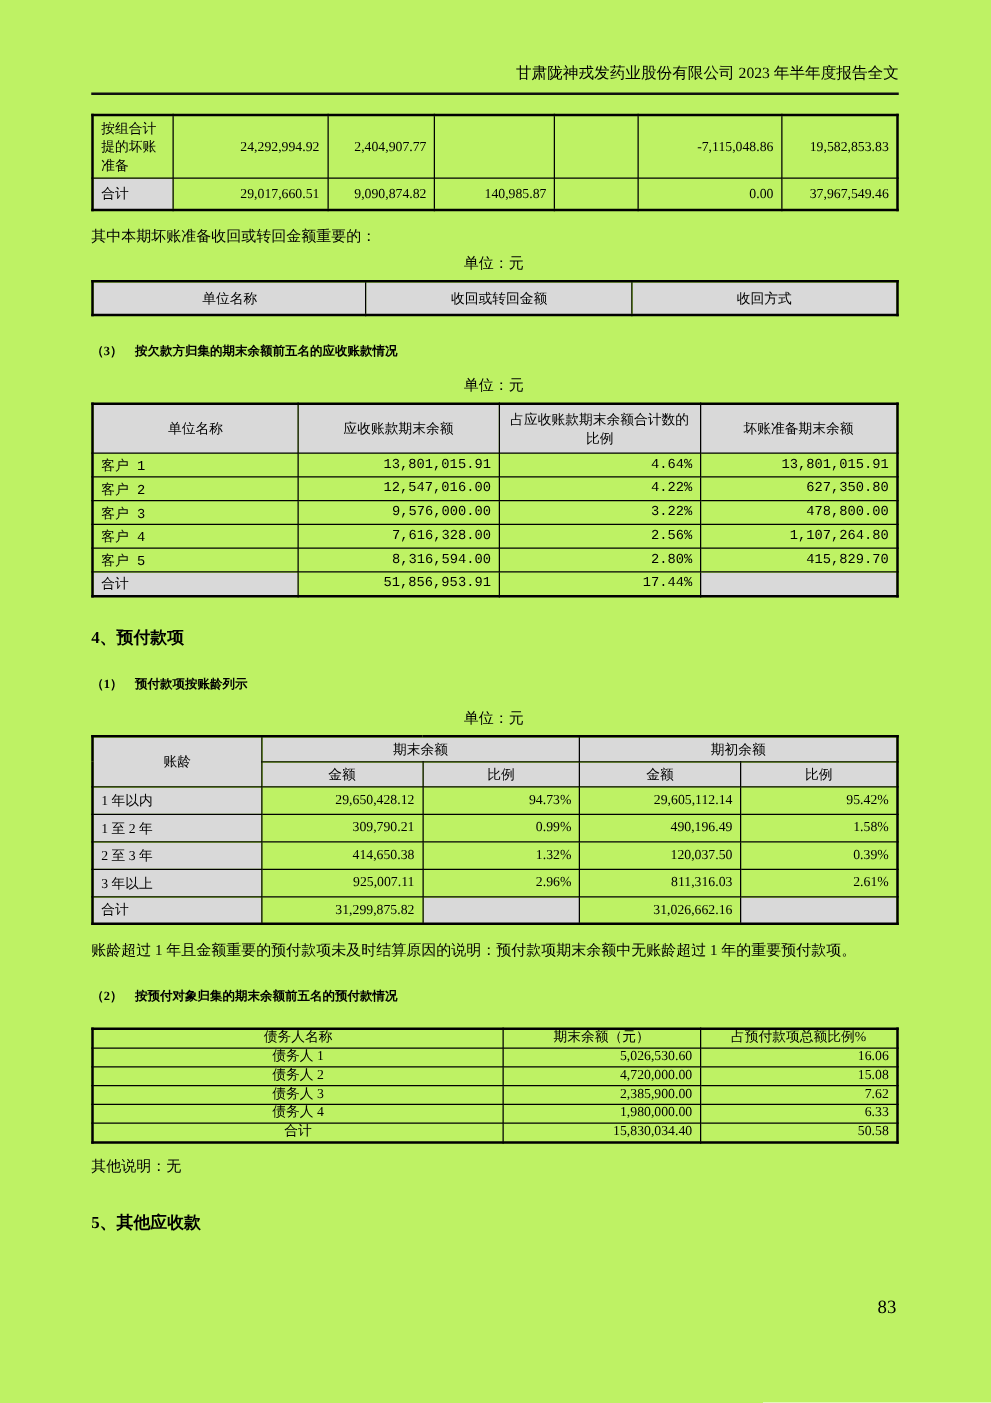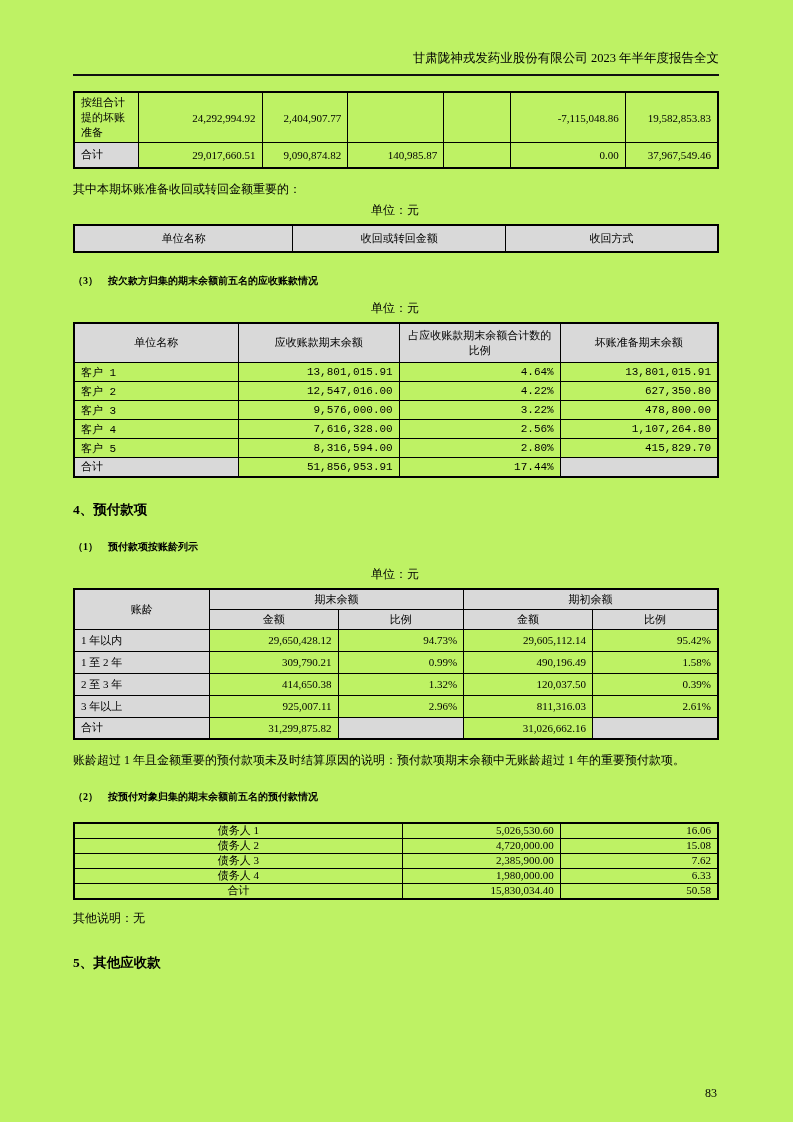--- a/index.html
+++ b/index.html
@@ -52,22 +52,21 @@
   .tbl-aging tr.data { height: 22px; }
   .tbl-debtors td { padding: 0 6px; line-height: 1.25; }
   .tbl-debtors tr { height: 15px; }
   .mt10 { margin-top: 10px; }
   .mt12 { margin-top: 12px; }
   .mt18 { margin-top: 18px; }
   .page-number {
     position: absolute;
     right: 76px;
     top: 1038px;
-    font-size: 12px;
-    margin-top: 48px;
+    font-size: 15px;
   }
 </style>
 </head>
 <body>
 
 <div class="page">
 
   <div class="doc-header">
     <span>甘肃陇神戎发药业股份有限公司 2023 年半年度报告全文</span>
   </div>
@@ -245,20 +244,25 @@
 
   <h3 class="sub-heading">（2）　按预付对象归集的期末余额前五名的预付款情况</h3>
 
   <table class="tbl-debtors mt18">
     <colgroup>
         <col style="width:51%">
         <col style="width:24.5%">
         <col style="width:24.5%">
       </colgroup>
     <tbody>
+        <tr>
+      <td class="c">债务人名称</td>
+      <td class="c">期末余额（元）</td>
+      <td class="c">占预付款项总额比例%</td>
+    </tr>
     <tr>
       <td class="c">债务人 1</td>
       <td class="r">5,026,530.60</td>
       <td class="r">16.06</td>
     </tr>
     <tr>
       <td class="c">债务人 2</td>
       <td class="r">4,720,000.00</td>
       <td class="r">15.08</td>
     </tr>

